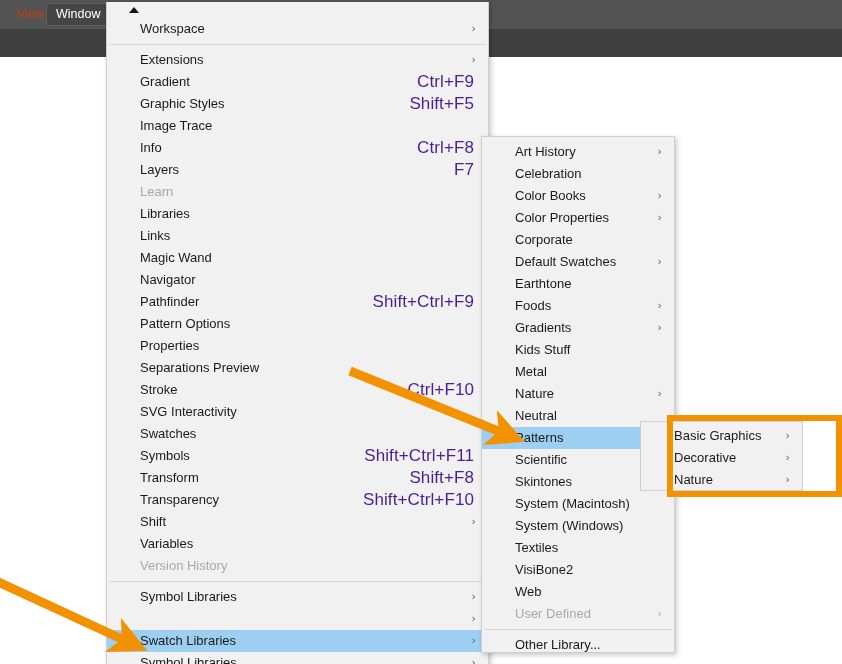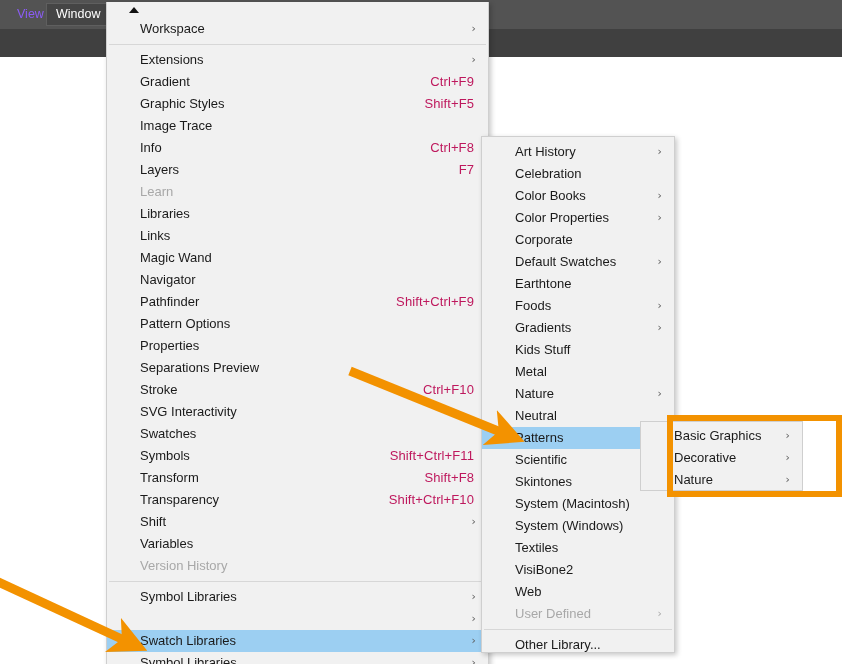--- a/index.html
+++ b/index.html
@@ -35,21 +35,21 @@
     width: 842px;
     height: 28px;
     background: #404040;
   }
   .menubar-item {
     position: absolute;
     top: 3px;
     height: 23px;
     line-height: 23px;
     font-size: 12.5px;
-    color: #8b5cf6;
+    color: #c2410c;
     padding: 0 9px;
     white-space: nowrap;
   }
   .menubar-item.active {
     background: #454545;
     color: #ffffff;
     border: 1px solid #5f5f5f;
     box-sizing: border-box;
     line-height: 21px;
   }
@@ -75,22 +75,22 @@
     cursor: default;
   }
   .menu-item .label {
     display: inline-block;
   }
   .menu-item .shortcut {
     position: absolute;
     right: 14px;
     top: 0;
     line-height: 22px;
-    color: #be185d;
-    font-size: 13px;
+    color: #4c1d95;
+    font-size: 17px;
     letter-spacing: 0.1px;
   }
   .menu-item .caret {
     position: absolute;
     right: 12px;
     top: 0;
     line-height: 22px;
     font-size: 11px;
     color: #5d5d5d;
     font-family: "DejaVu Sans", sans-serif;

